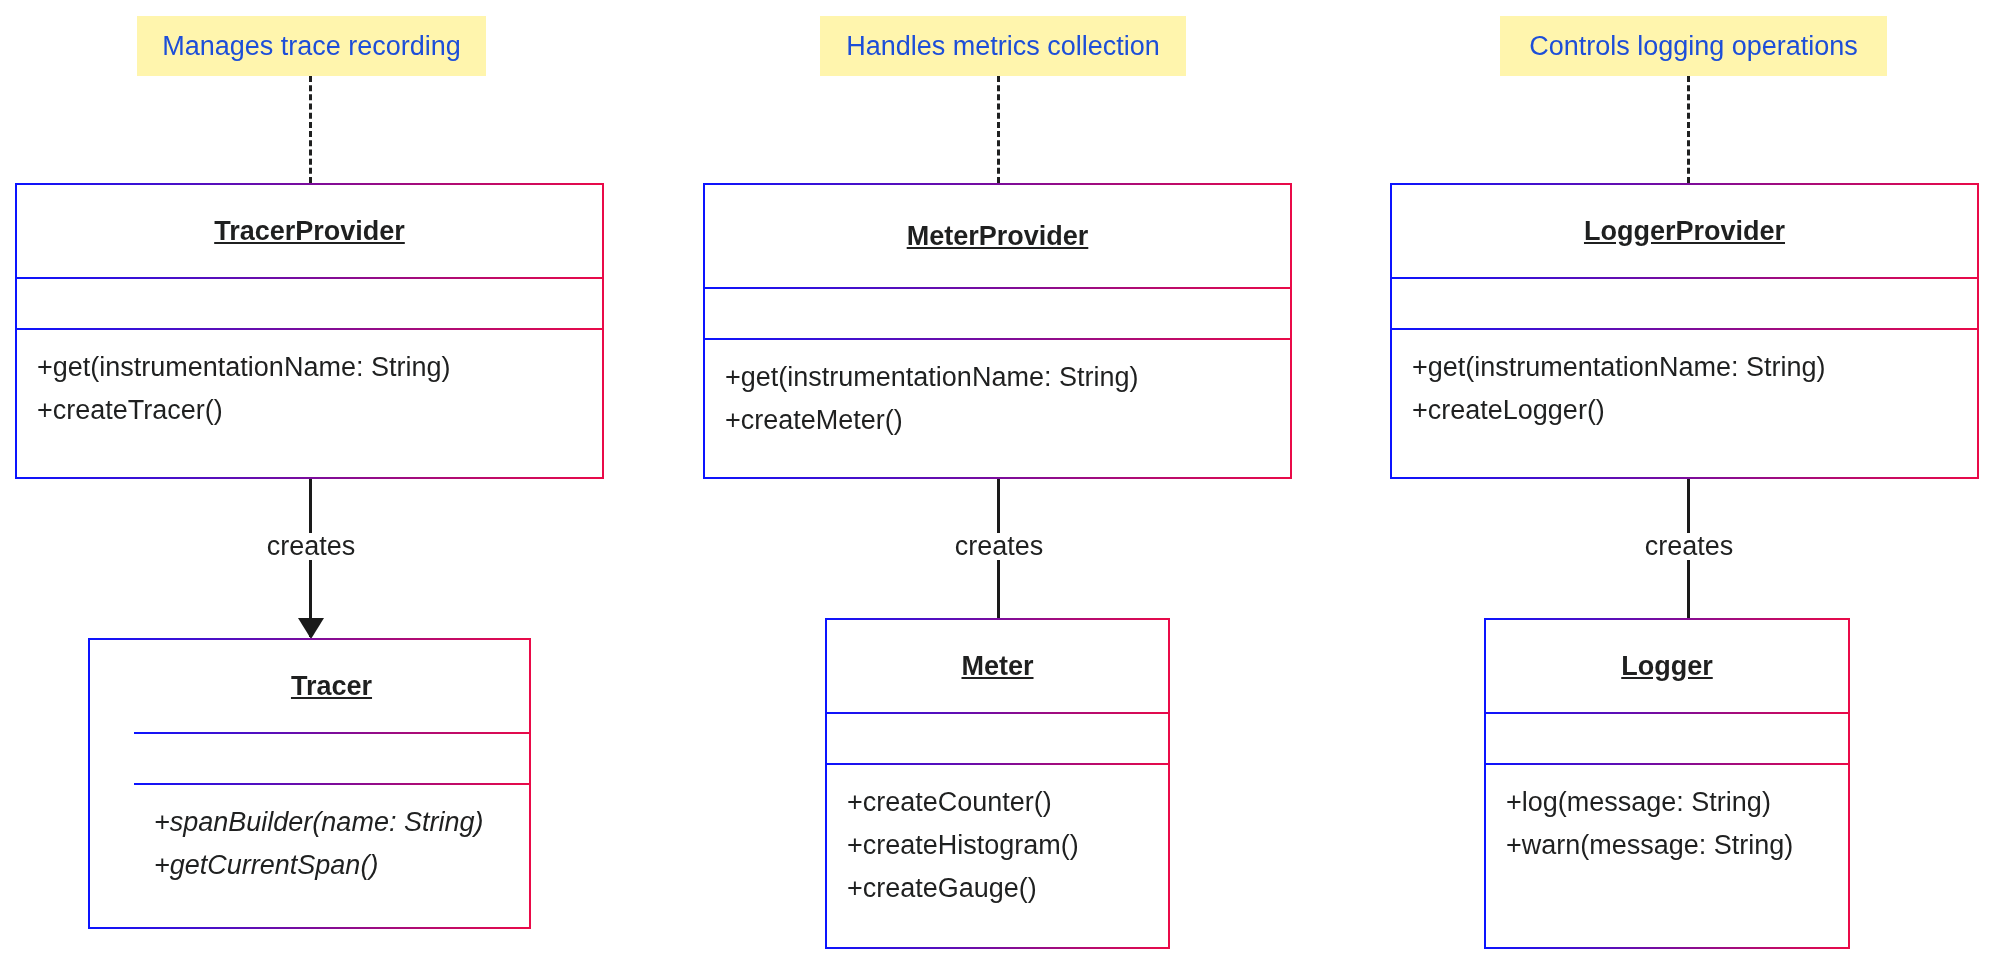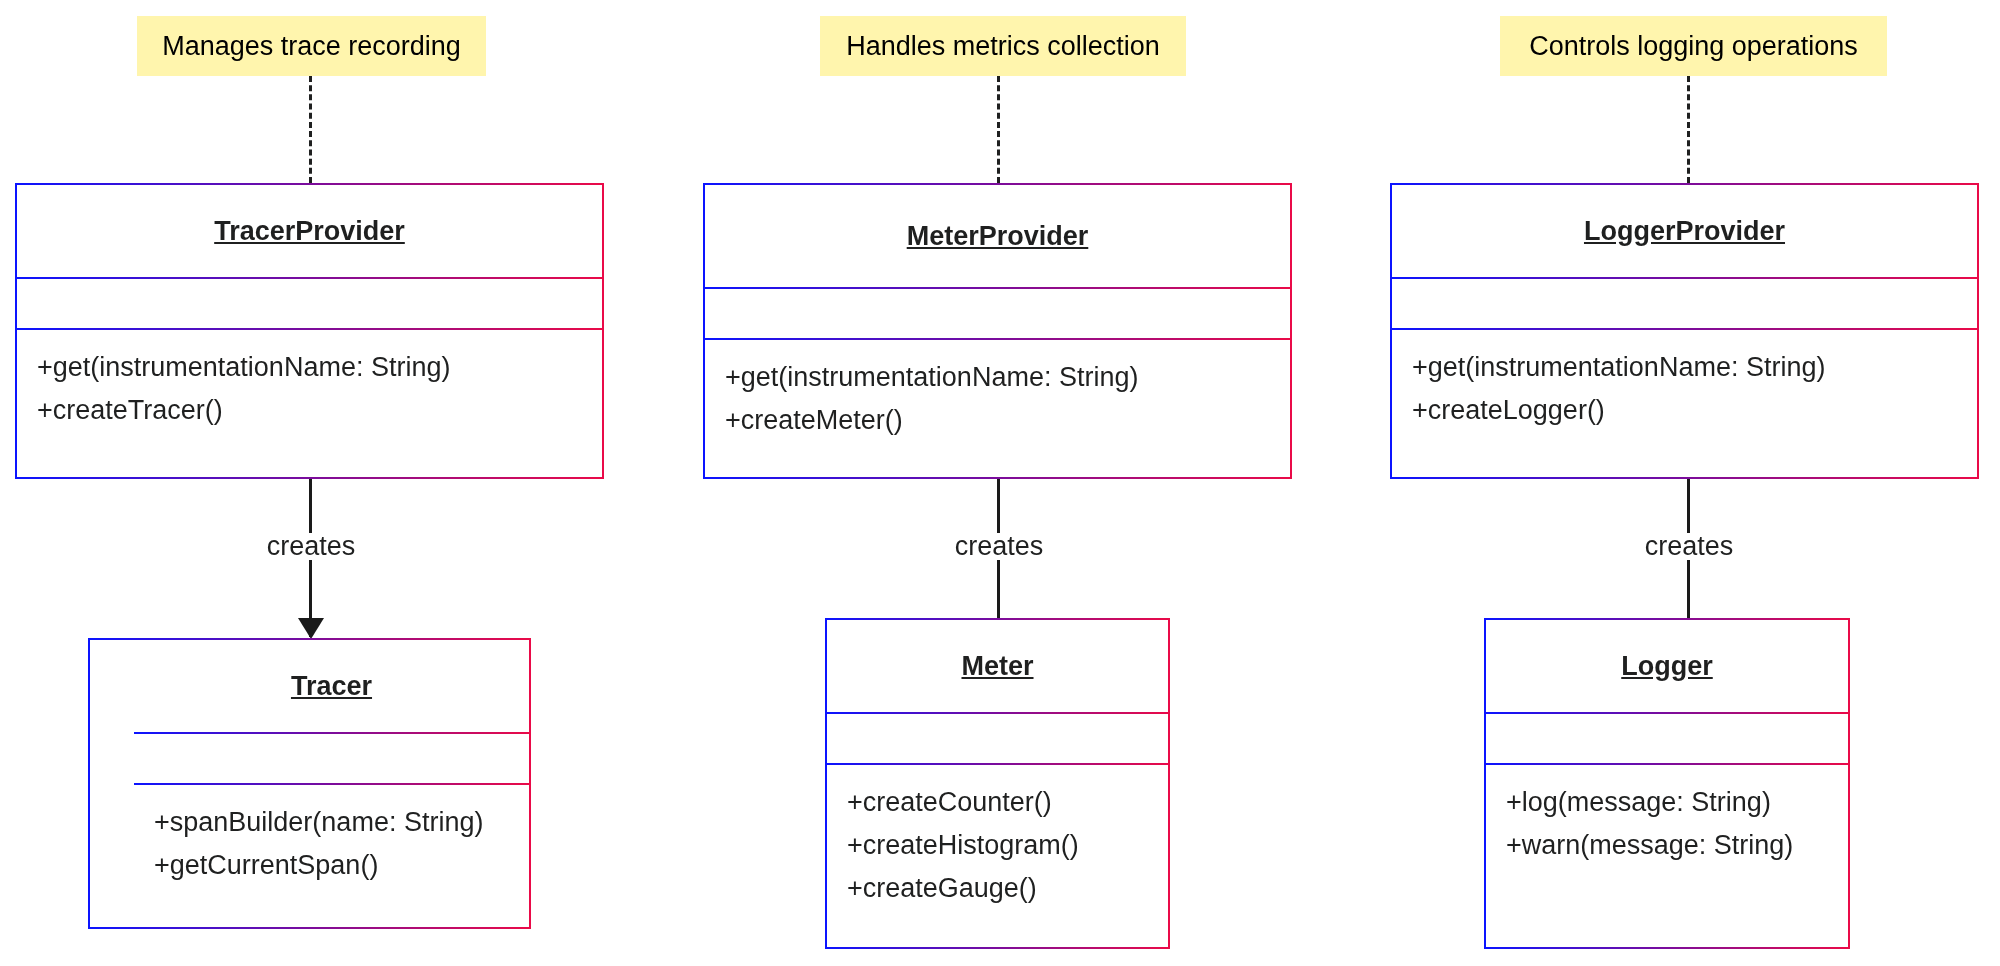--- a/index.html
+++ b/index.html
@@ -18,21 +18,21 @@
   #diagram {
     position: relative;
     width: 2000px;
     height: 966px;
   }
 
   
   .note {
     position: absolute;
     background: #fff5ad;
-    color: #000000;
+    color: #1d4ed8;
     font-size: 27px;
     line-height: 1;
     display: flex;
     align-items: center;
     justify-content: center;
     white-space: nowrap;
     padding: 0 18px;
     box-sizing: border-box;
   }
 
@@ -134,21 +134,21 @@
 
   <div class="rel-line" style="left:309px; top:479px; height:158px;"></div>
   <div class="rel-head" style="left:298px; top:618px;"></div>
   <div class="rel-label" style="left:311px; top:533px;">creates</div>
 
   <div class="uml" style="left:88px; top:638px; width:443px; height:291px;padding-left:44px;">
     <div class="compartment cls-title divide" style="height:93px;">
       <span>Tracer</span>
     </div>
     <div class="compartment cls-attrs divide" style="height:51px;"></div>
-    <div class="compartment cls-methods" style="height:125px;">
+    <div class="compartment cls-methods" style="height:125px;font-style:italic;">
       <div class="member">+spanBuilder(name: String)</div>
       <div class="member">+getCurrentSpan()</div>
     </div>
   </div>
 
   <div class="note" style="left:820px; top:16px; width:366px; height:60px;">
     <span>Handles metrics collection</span>
   </div>
   <div class="note-link" style="left:997px; top:76px; height:107px;"></div>
 

